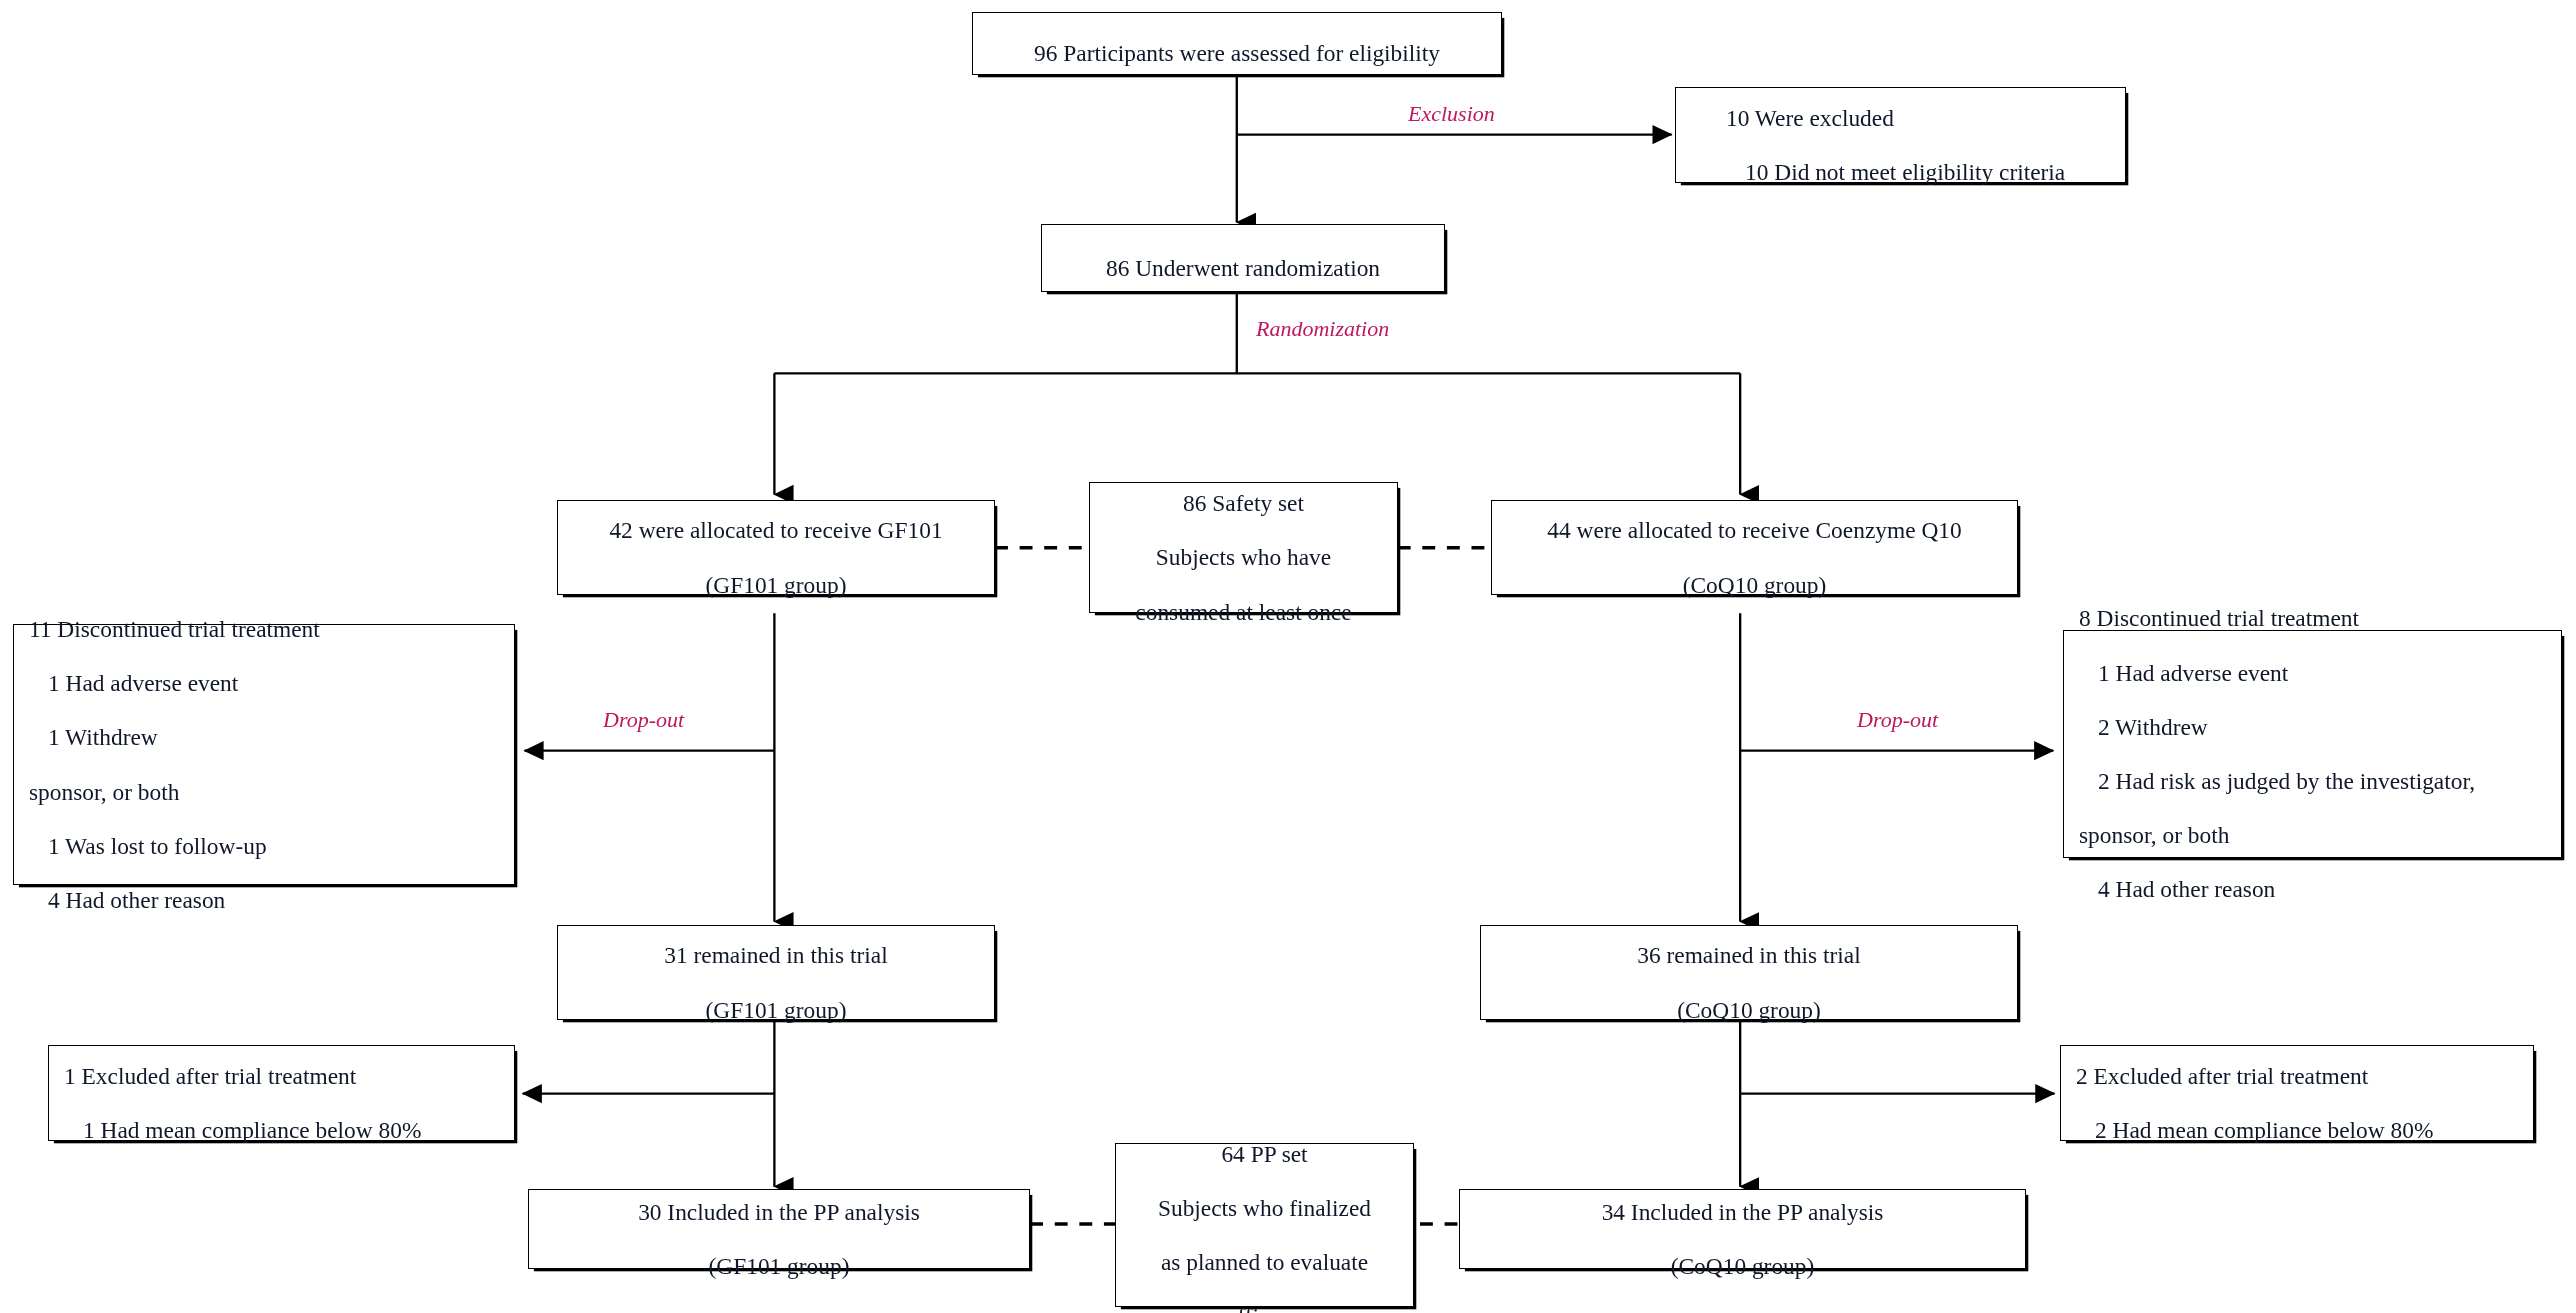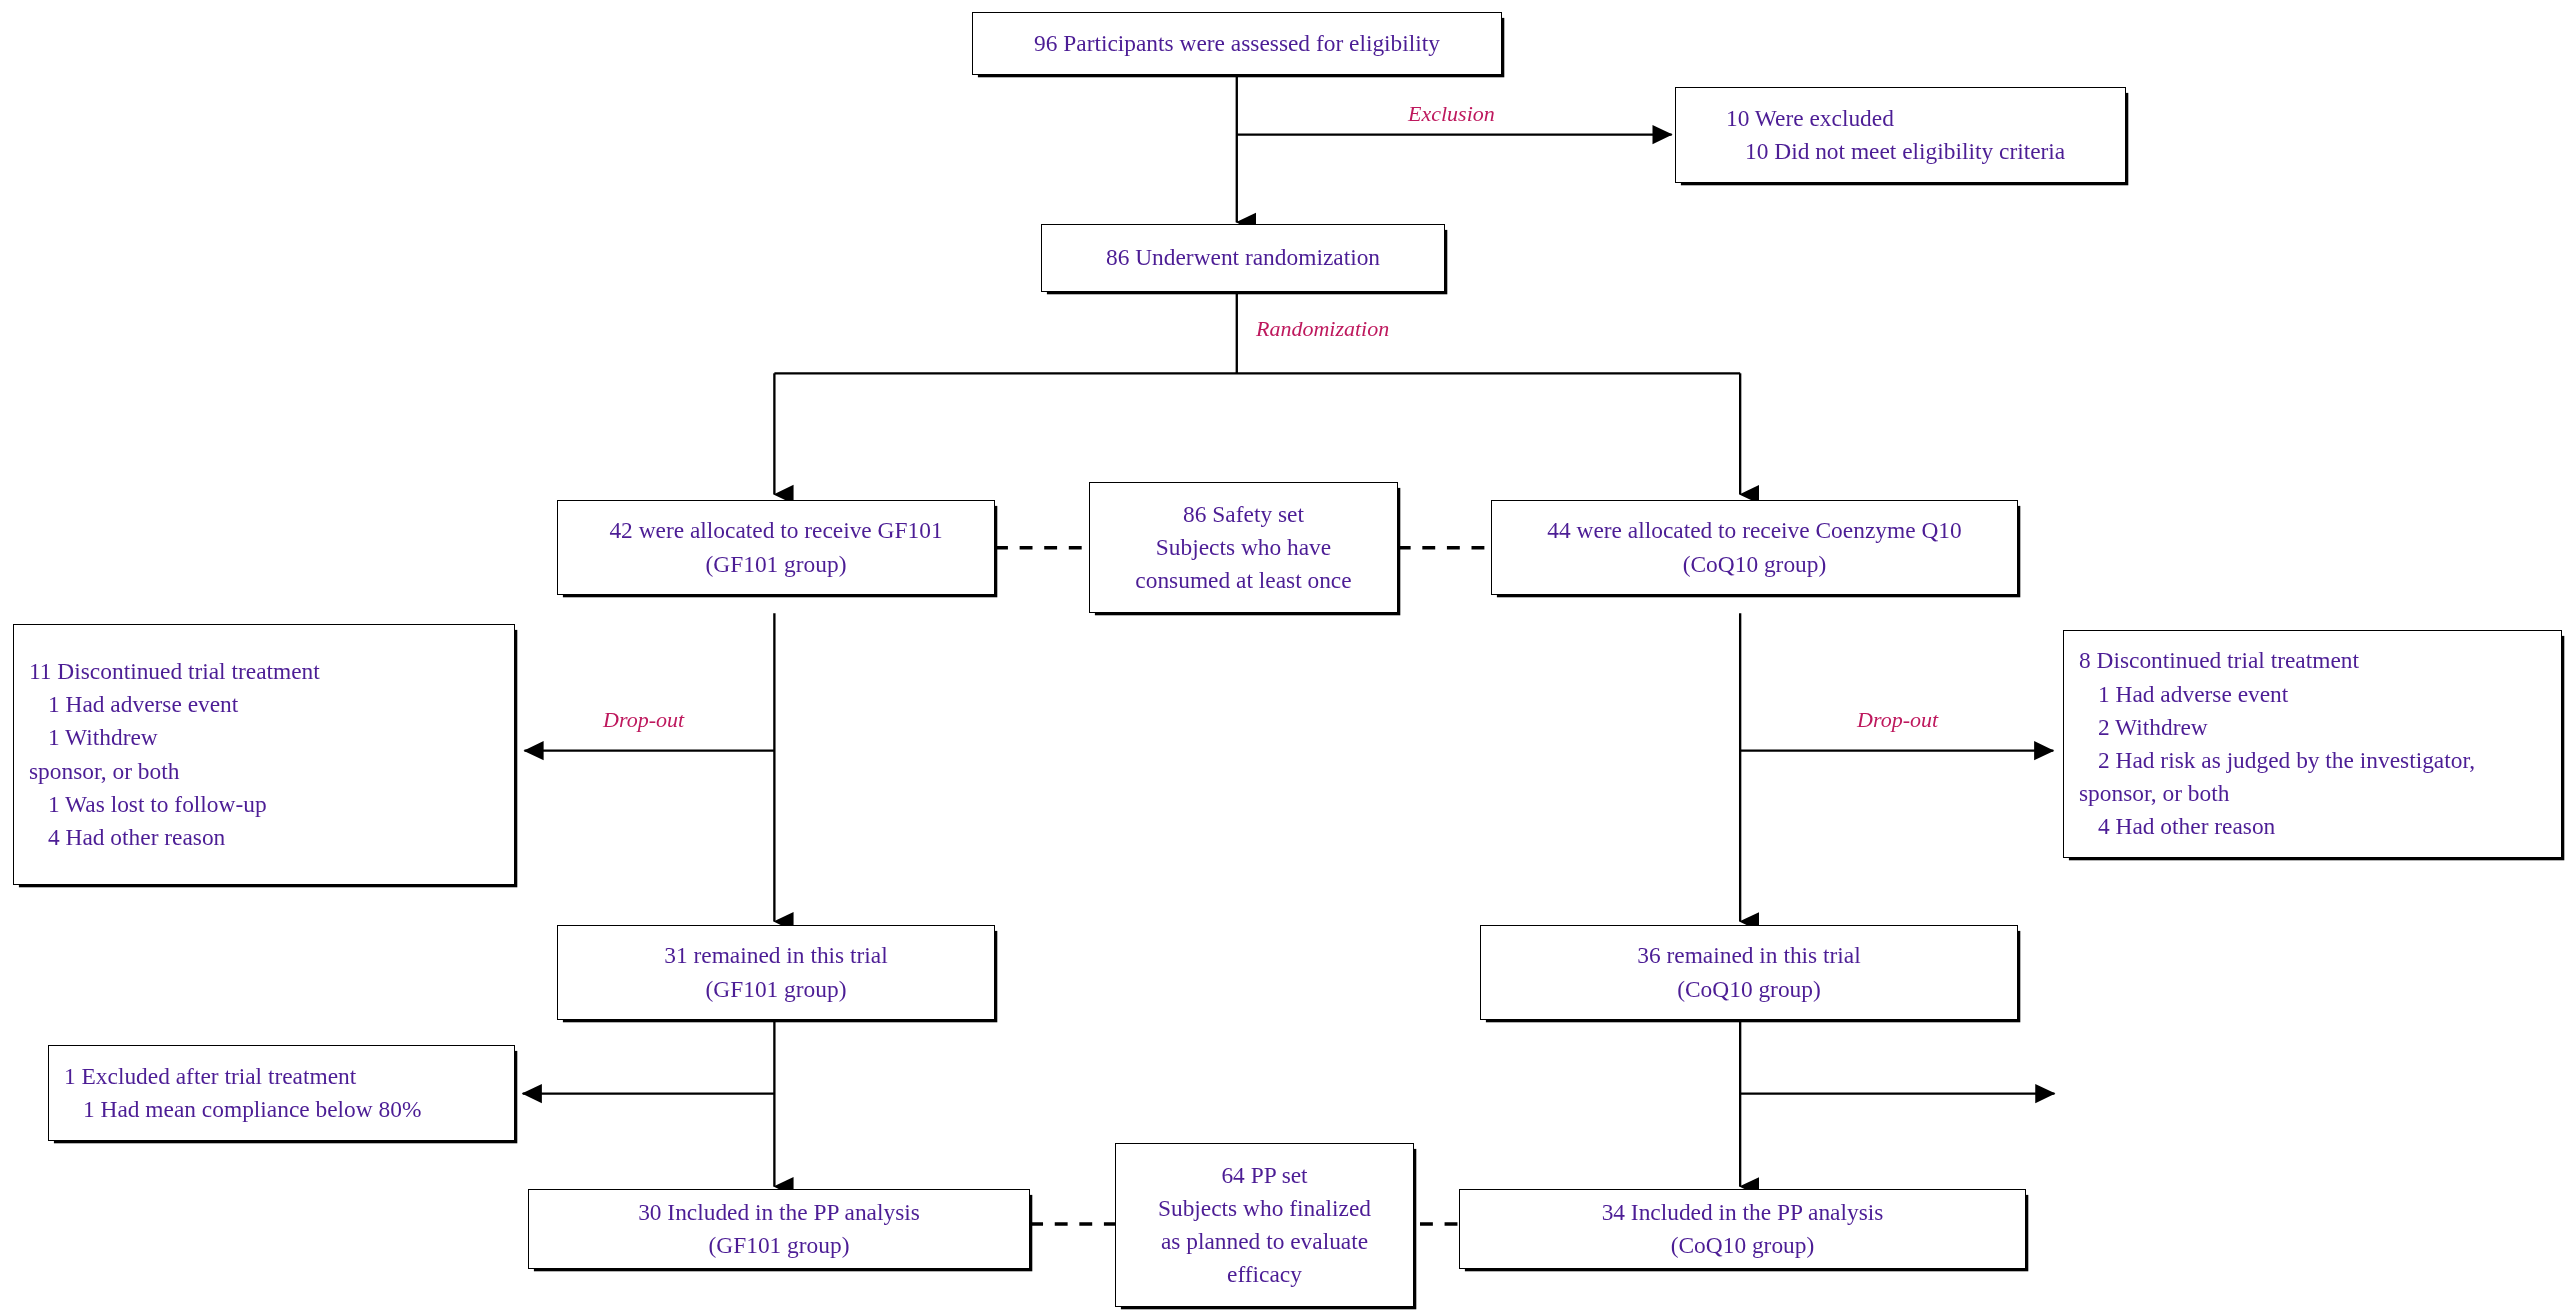--- a/index.html
+++ b/index.html
@@ -20,22 +20,23 @@
     display:flex;
     flex-direction:column;
     justify-content:center;
     z-index:3;
   }
   .box.center{align-items:center;text-align:center;}
   .box.left{align-items:flex-start;text-align:left;}
   .line{
     font-size:23.4px;
     line-height:1.42;
-    color:#4c1d95;
+    color:#0f172a;
     white-space:nowrap;
+    margin-top:21px;
   }
   .box.left .line{padding-left:15px;}
   .line.ind{padding-left:34px;}
   .box.left .line.ind{padding-left:34px;}
   .line.wrap{padding-left:15px;}
   .edge-label{
     position:absolute;
     font-size:22px;
     font-style:italic;
     color:#be185d;
@@ -150,20 +151,24 @@
   <div class="box center" style="left:1480px;top:925px;width:538px;height:95px;">
     <div class="line">36 remained in this trial</div>
     <div class="line">(CoQ10 group)</div>
   </div>
 
   <div class="box left" style="left:48px;top:1045px;width:467px;height:96px;">
     <div class="line">1 Excluded after trial treatment</div>
     <div class="line ind">1 Had mean compliance below 80%</div>
   </div>
 
+  <div class="box left" style="left:2060px;top:1045px;width:474px;height:96px;">
+    <div class="line">2 Excluded after trial treatment</div>
+    <div class="line ind">2 Had mean compliance below 80%</div>
+  </div>
 
   <div class="box center" style="left:528px;top:1189px;width:502px;height:80px;">
     <div class="line">30 Included in the PP analysis</div>
     <div class="line">(GF101 group)</div>
   </div>
 
   <div class="box center" style="left:1115px;top:1143px;width:299px;height:164px;">
     <div class="line">64 PP set</div>
     <div class="line">Subjects who finalized</div>
     <div class="line">as planned to evaluate</div>

